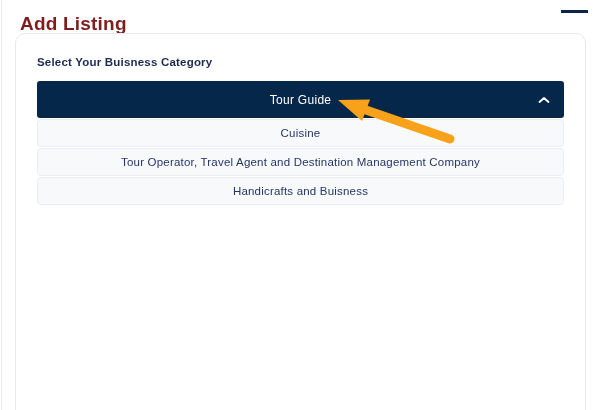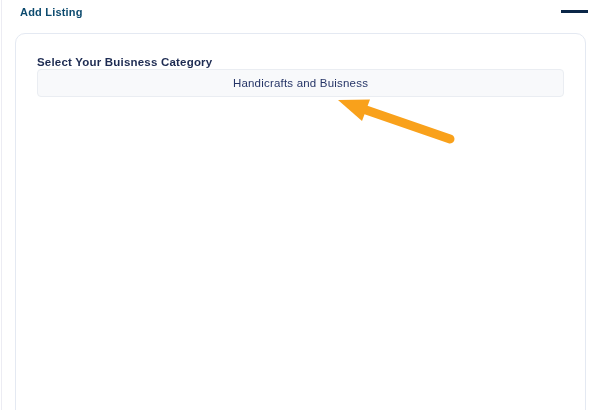--- a/index.html
+++ b/index.html
@@ -8,22 +8,22 @@
     position: relative;
     background: #ffffff;
     font-family: "Liberation Sans", sans-serif;
     overflow: hidden;
   }
   .page-left-edge {
     position: absolute; left: 1px; top: 0; bottom: 0;
     width: 1px; background: #ececf3;
   }
   .page-title {
-    position: absolute; left: 20px; top: 6px;
-    font-size: 11px; font-weight: bold; color: #0c4a6e;
+    position: absolute; left: 20px; top: 13px;
+    font-size: 19px; font-weight: bold; color: #7f1d1d;
     letter-spacing: 0.2px;
   }
   .collapse-btn {
     position: absolute; right: 8px; top: 4px;
     width: 36px; height: 14px;
     display: flex; align-items: center; justify-content: center;
     cursor: pointer; background: transparent; border: 0;
   }
   .collapse-btn .dash {
     width: 27px; height: 3px; background: #0a2647;
@@ -82,22 +82,32 @@
 <h1 class="page-title">Add Listing</h1>
 
 <button class="collapse-btn">
   <span class="dash"></span>
 </button>
 
 <div class="card">
   <div class="card-inner">
     <div class="category-label">Select Your Buisness Category</div>
 
+    <div class="dropdown-header">
+      <span class="selected-text">Tour Guide</span>
+      <span class="chev">
+        <svg width="12" height="8" viewBox="0 0 12 8">
+          <polyline points="1.5,6 6,2 10.5,6" fill="none" stroke="#ffffff" stroke-width="1.8" stroke-linecap="round" stroke-linejoin="round"></polyline>
+        </svg>
+      </span>
+    </div>
 
     <div class="options-list">
+        <div class="option-row">Cuisine</div>
+        <div class="option-row">Tour Operator, Travel Agent and Destination Management Company</div>
         <div class="option-row">Handicrafts and Buisness</div>
       </div>
   </div>
 </div>
 
 <svg class="arrow-overlay" viewBox="0 0 600 410">
   <line x1="450" y1="139" x2="366" y2="110" stroke="#F9A11B" stroke-width="9" stroke-linecap="round"></line>
   <polygon points="338,100 370,99.5 362,121" fill="#F9A11B"></polygon>
 </svg>
 

